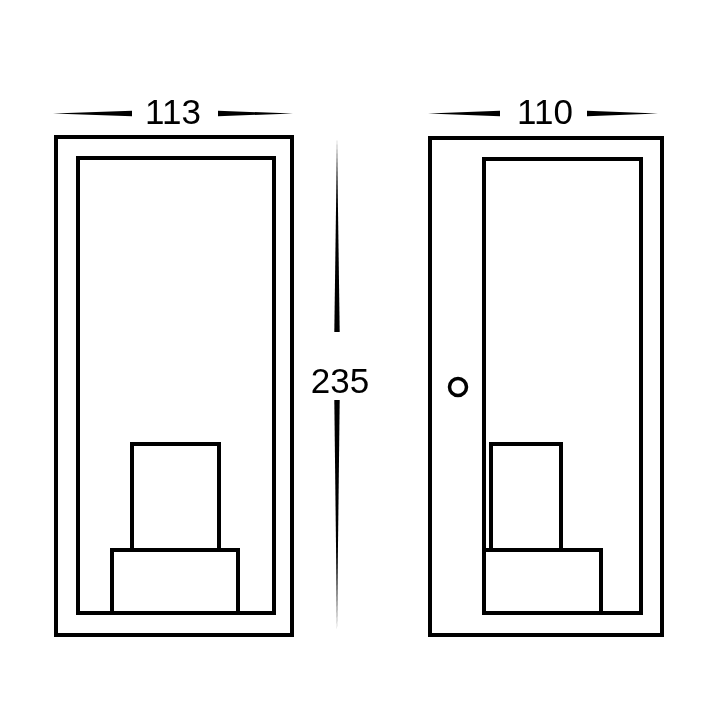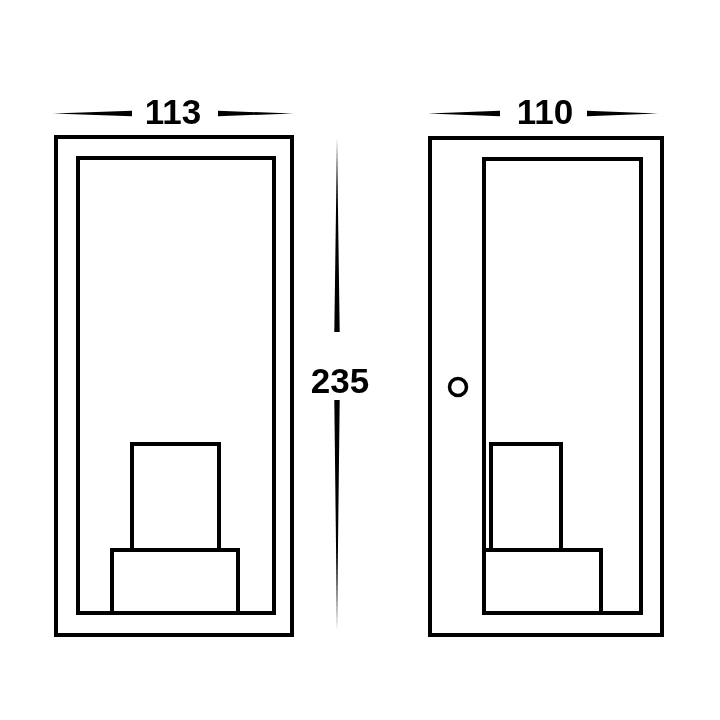--- a/index.html
+++ b/index.html
@@ -7,21 +7,20 @@
     padding: 0;
     width: 720px;
     height: 720px;
     background: #ffffff;
     overflow: hidden;
   }
   .drawing-wrap {
     position: relative;
     width: 662px;
     height: 720px;
-    font-weight: bold;
   }
   svg {
     display: block;
   }
   .frame {
     fill: none;
     stroke-width: 4;
   }
   .dim-label {
     font-family: "Liberation Sans", "DejaVu Sans", sans-serif;

